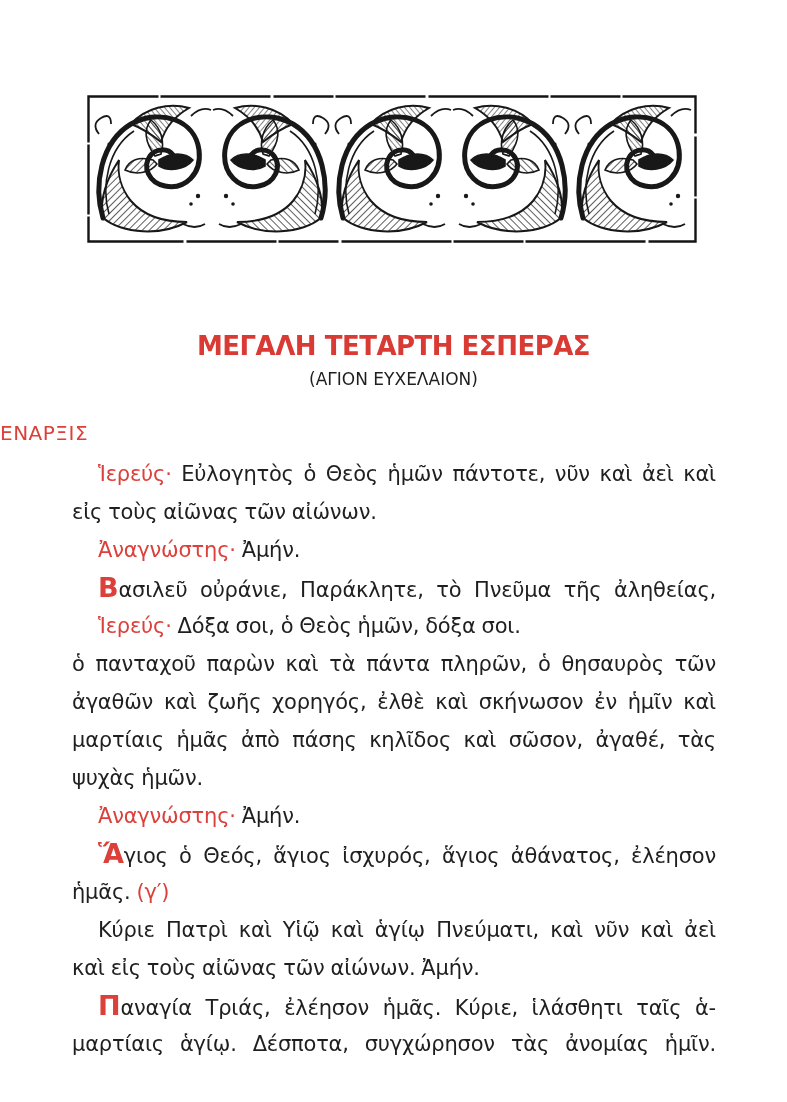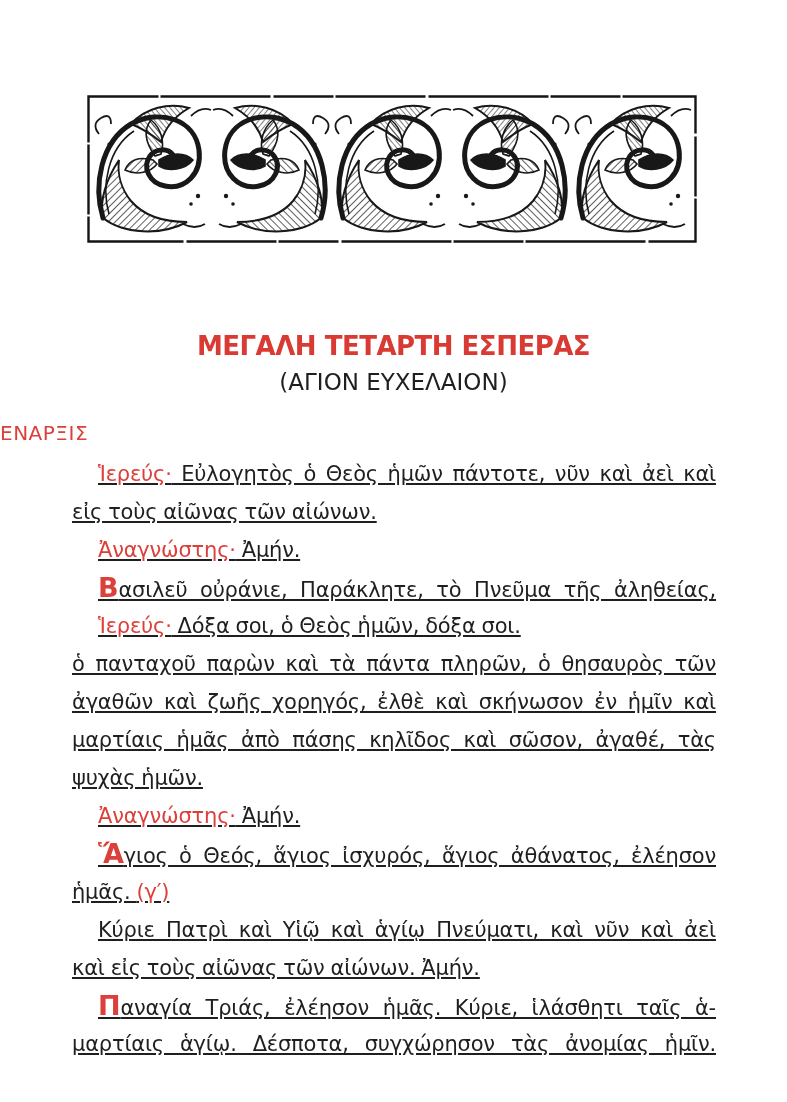--- a/index.html
+++ b/index.html
@@ -5,27 +5,27 @@
   html,body{margin:0;padding:0;background:#ffffff;}
   body{font-family:"DejaVu Sans","Liberation Sans",sans-serif;color:var(--text-black,#1f1f1f);}
   .page{position:relative;width:787px;height:1102px;background:#ffffff;overflow:hidden;margin:15px auto;}
 
   .ornament{position:absolute;left:87px;top:80px;width:610px;height:148px;}
   .ornament svg{display:block;width:100%;height:100%;}
 
   .title{position:absolute;left:0;right:0;top:316px;text-align:center;
          color:var(--title-red,#d93a34);font-weight:700;font-size:26px;letter-spacing:-0.5px;}
   .subtitle{position:absolute;left:0;right:0;top:354px;text-align:center;
-         color:var(--text-black,#1f1f1f);font-size:23px;letter-spacing:0;}
+         color:var(--text-black,#1f1f1f);font-size:17px;letter-spacing:0;}
   .section-heading{position:absolute;left:0;right:0;top:406px;
          color:var(--rubric-red,#dc403b);font-size:20px;letter-spacing:0.5px;}
 
   .body-text{position:absolute;left:72px;top:440px;width:644px;font-size:21px;
          letter-spacing:-0.2px;word-spacing:-0.5px;}
-  .line{height:38px;line-height:38px;text-align:left;overflow:visible;white-space:nowrap;text-decoration:underline;}
+  .line{height:38px;line-height:38px;text-align:left;overflow:visible;white-space:nowrap;}
   .line.jst{white-space:normal;text-align:justify;text-align-last:justify;}
   .line.ind{text-indent:26px;}
   .rub{color:var(--rubric-red,#dc403b);}
   .dc{color:var(--rubric-red,#dc403b);font-weight:700;font-size:27px;}
   .tx{color:var(--text-black,#1f1f1f);}
 </style>
 </head>
 <body>
 
 <div class="page">

